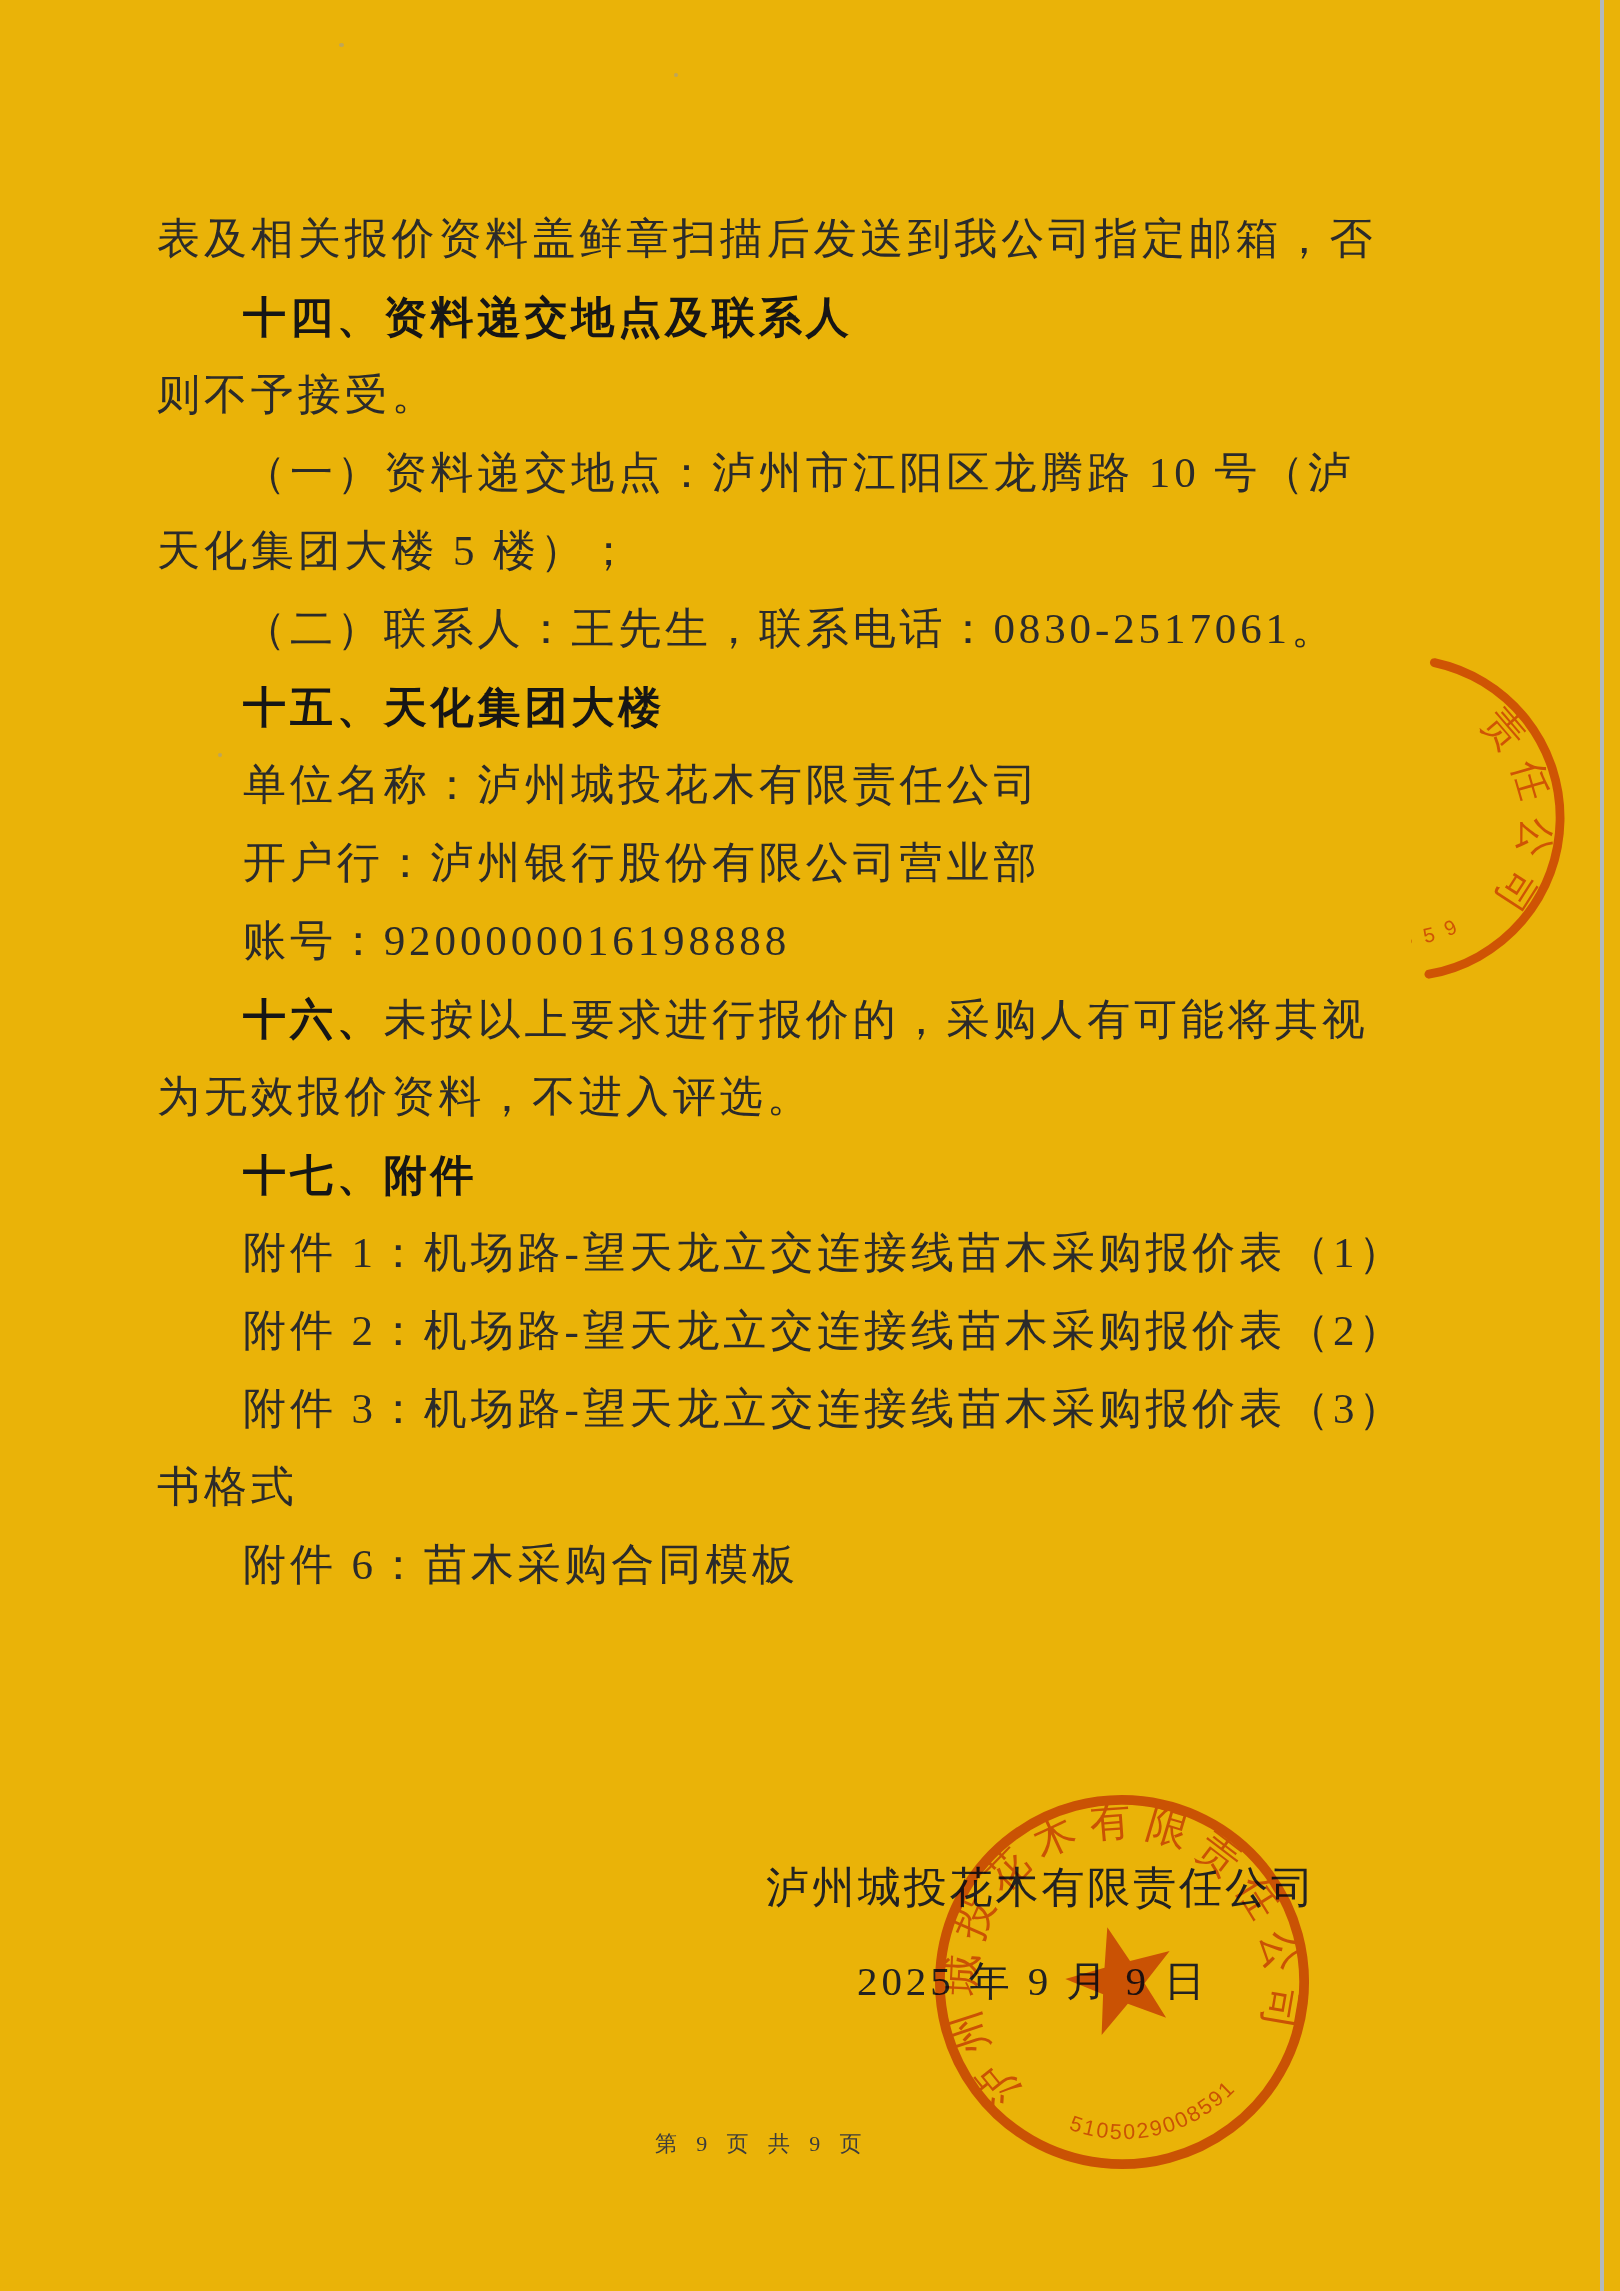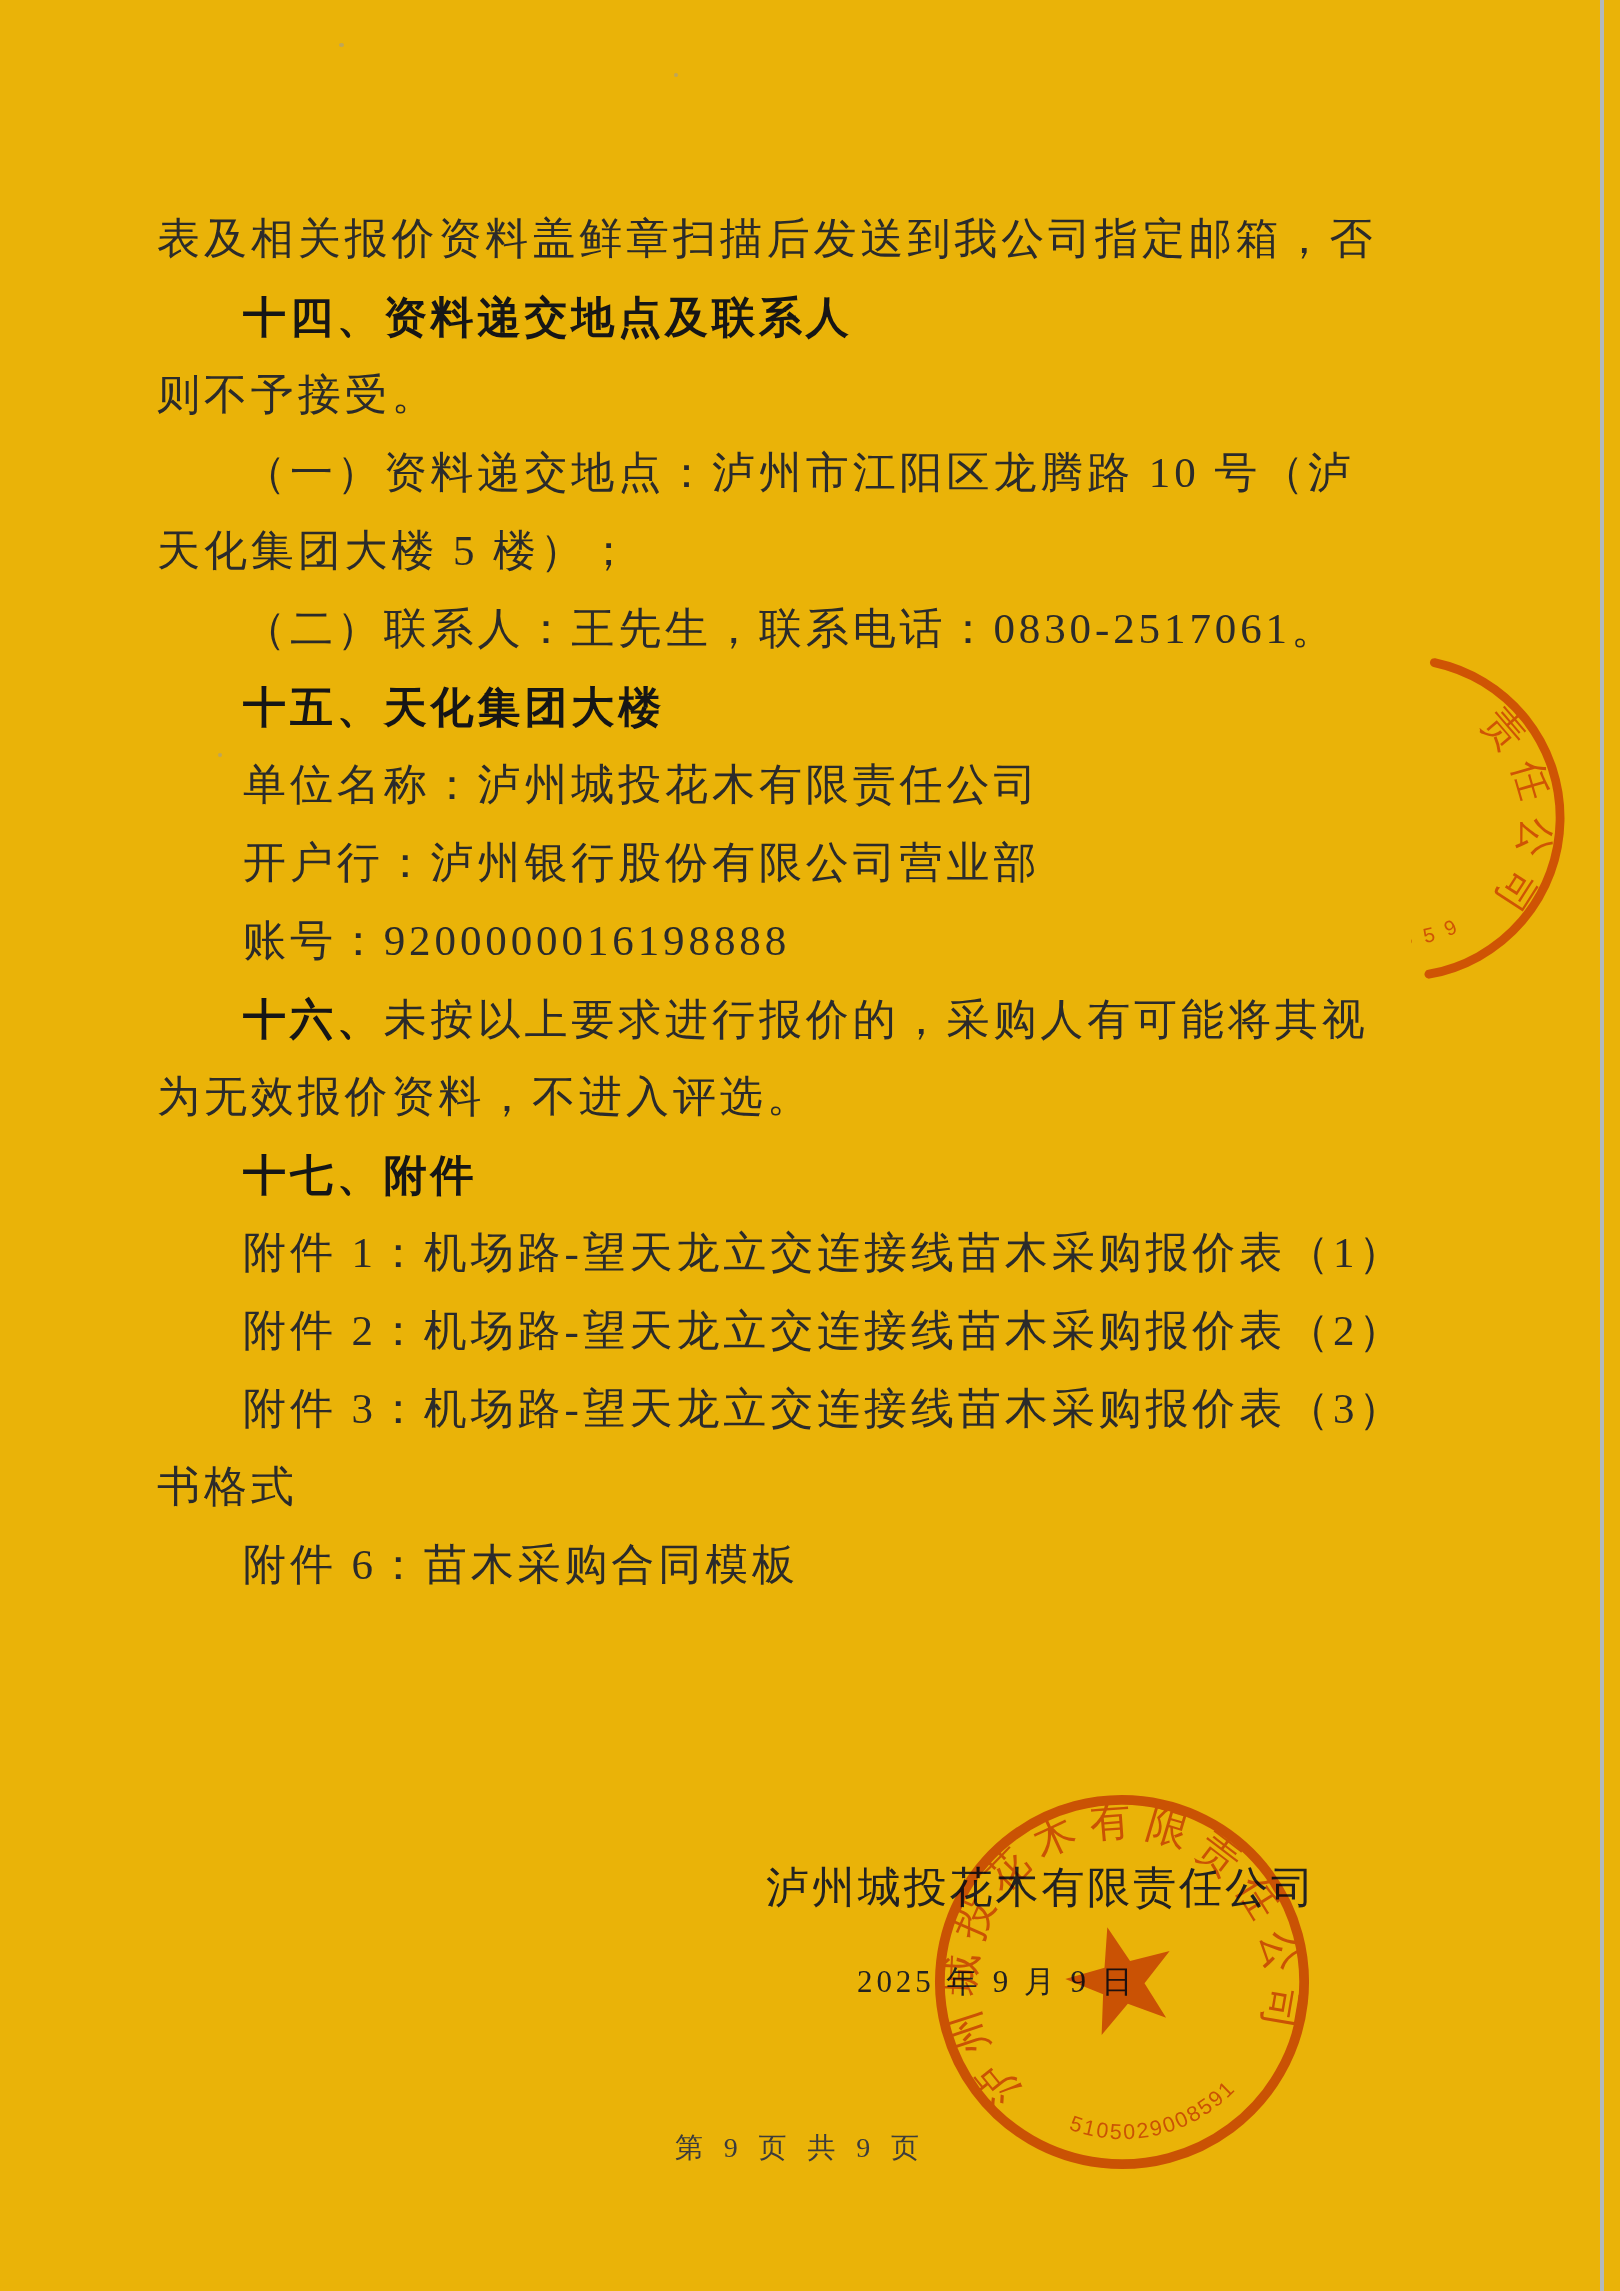--- a/index.html
+++ b/index.html
@@ -47,32 +47,32 @@
     font-size: 43px;
     letter-spacing: 2.9px;
     line-height: 51px;
     color: #222;
     white-space: nowrap;
   }
   .sig-date {
     position: absolute;
     left: 857px;
     top: 1956px;
-    font-size: 31px;
+    font-size: 41px;
     letter-spacing: 3.9px;
     line-height: 51px;
     color: #222;
     white-space: nowrap;
   }
   
   .page-footer {
     position: absolute;
-    left: 675px;
+    left: 655px;
     top: 2129px;
-    font-size: 28px;
+    font-size: 22px;
     letter-spacing: 6.9px;
     color: #3c3c3c;
     white-space: nowrap;
   }
   
   .seal {
     position: absolute;
     mix-blend-mode: multiply;
     pointer-events: none;
   }

